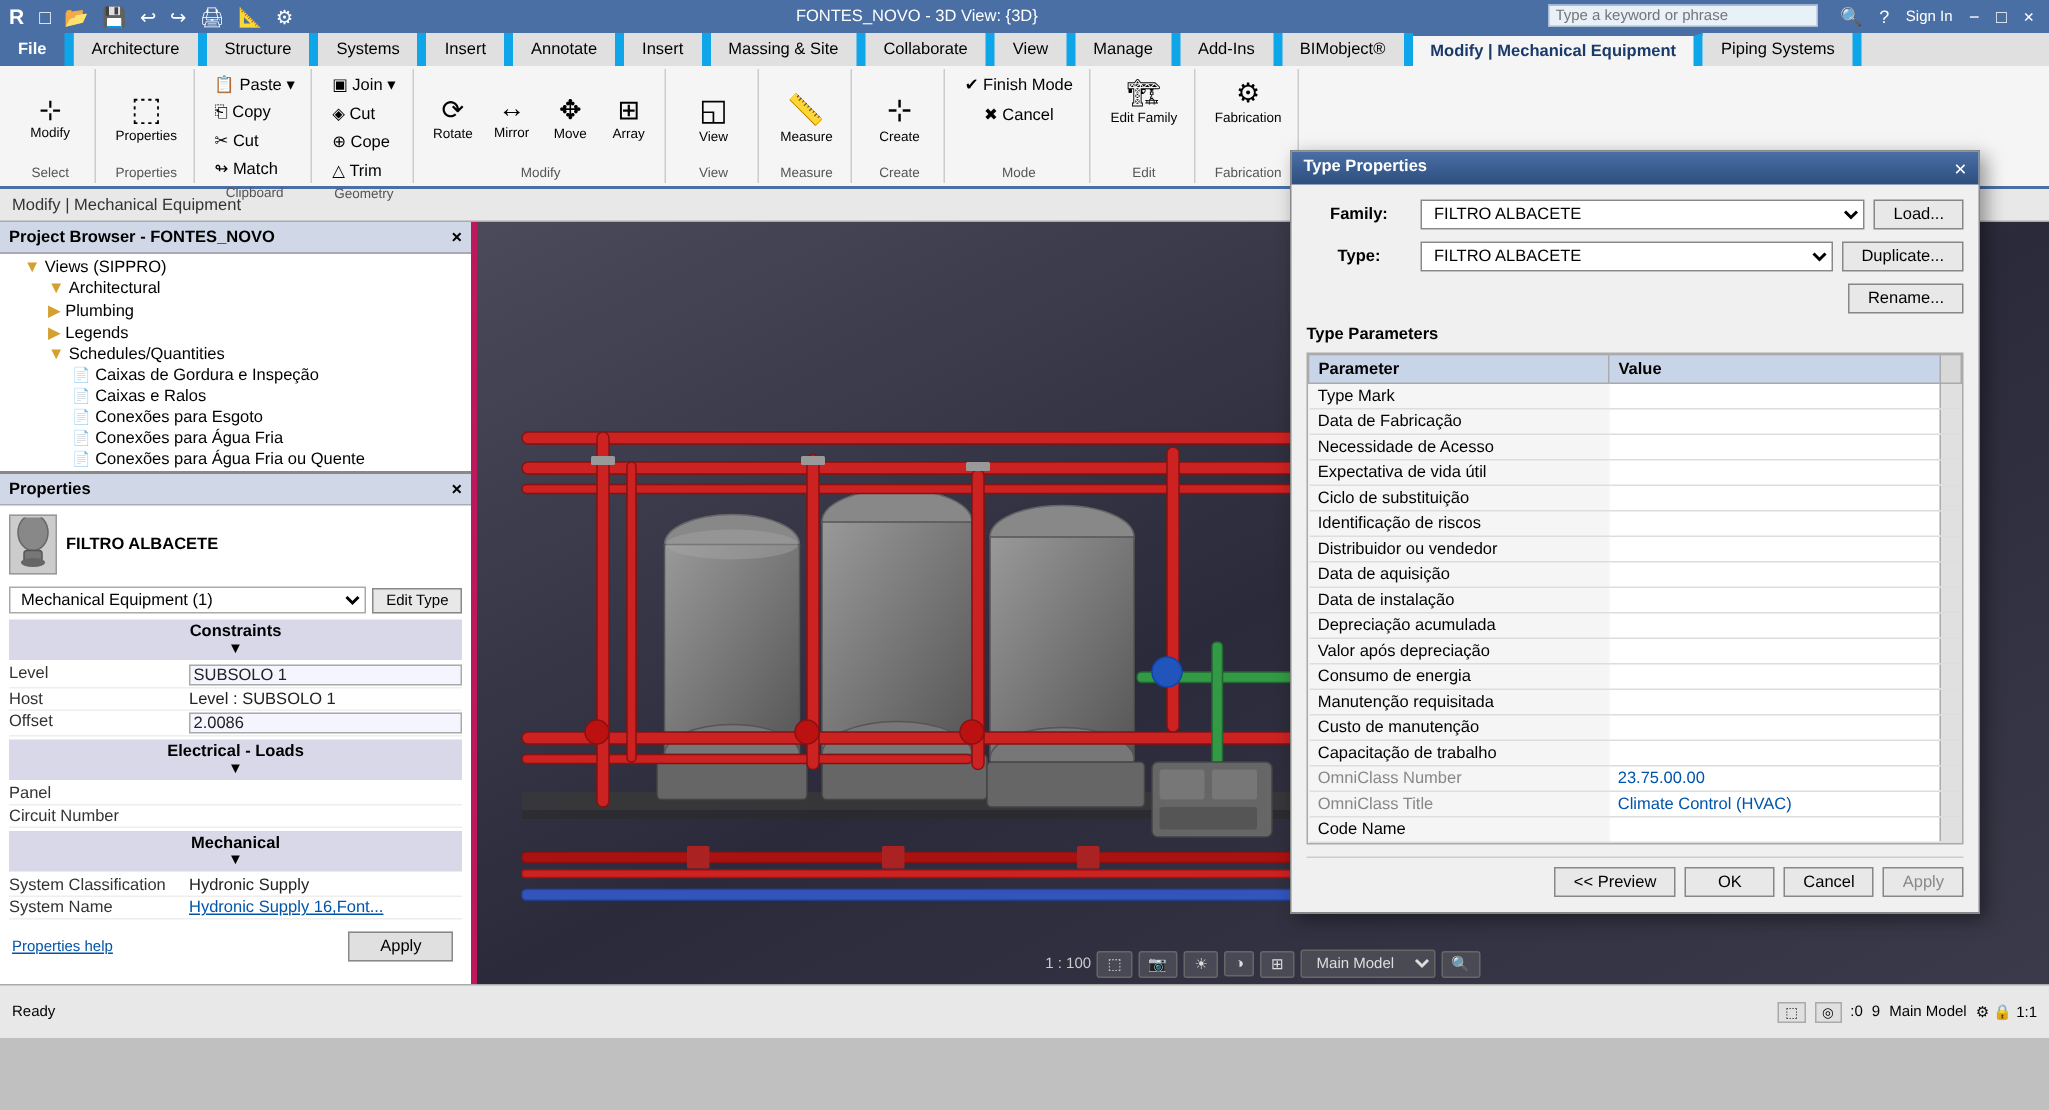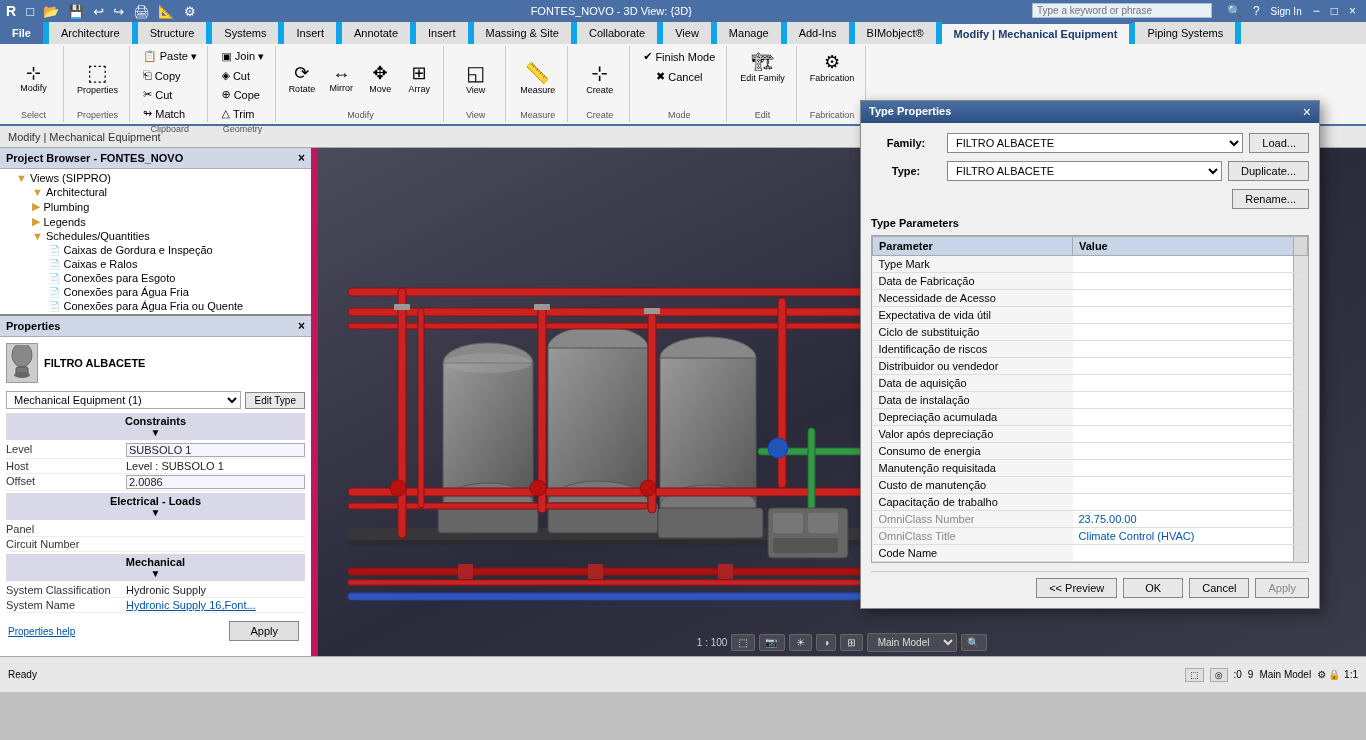--- a/index.html
+++ b/index.html
@@ -79,21 +79,21 @@
       padding: 0 8px;
       font-size: 11px;
       color: #333;
     }
 
     
     #left-panel {
       width: 318px;
       display: flex;
       flex-direction: column;
-      border-right: 7px solid #be185d;
+      border-right: 4px solid #be185d;
       background: #ef4444;
     }
 
     
     #project-browser {
       flex: 1;
       display: flex;
       flex-direction: column;
       border-bottom: 2px solid #888;
       overflow: hidden;

